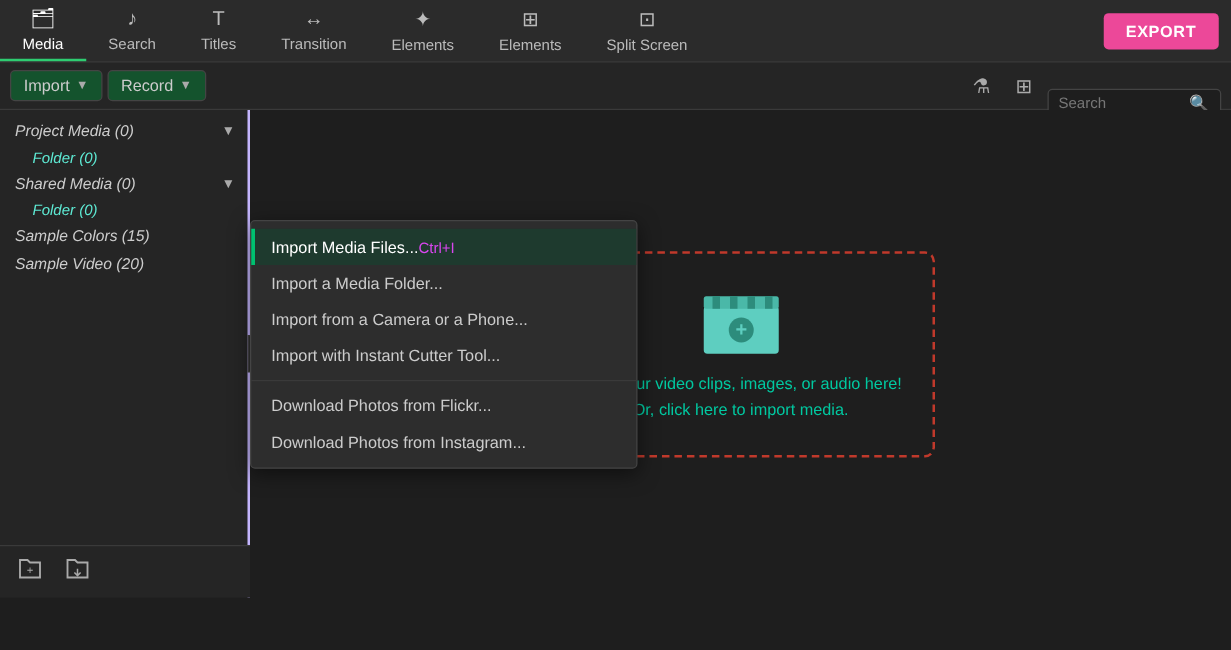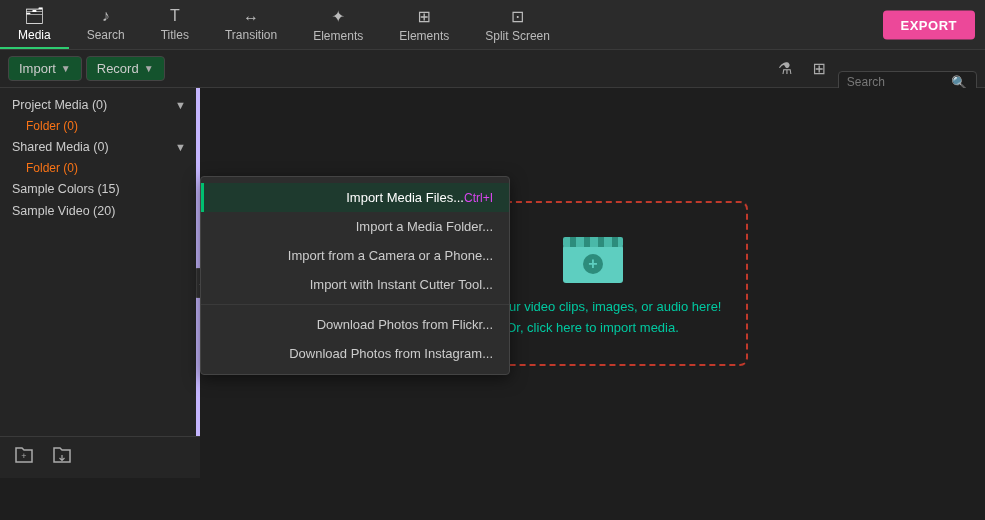--- a/index.html
+++ b/index.html
@@ -114,58 +114,59 @@
       font-size: 12px;
       outline: none;
       width: 100px;
     }
     .search-box input::placeholder { color: #777; }
 
     
     .sidebar {
       width: 200px;
       background: #252525;
-      border-right: 4px solid #c4b5fd;
+      border-right: 2px solid #c4b5fd;
       padding: 6px 0;
       flex-shrink: 0;
+      font-style: italic;
     }
     .sidebar-item {
       display: flex;
       align-items: center;
       padding: 4px 10px 4px 12px;
       cursor: pointer;
       color: #ccc;
       font-size: 12.5px;
       gap: 6px;
     }
     .sidebar-item .chevron { font-size: 11px; color: #aaa; margin-left: auto; }
     .sidebar-sub-item {
       padding: 3px 10px 3px 26px;
       cursor: pointer;
       font-size: 12px;
-      color: #f97316;
+      color: #5eead4;
     }
 
     
     .dropdown-menu {
       position: absolute;
       left: 200px;
       top: 88px;
       background: #2d2d2d;
       border: 1px solid #444;
       border-radius: 4px;
       width: 310px;
       z-index: 100;
       box-shadow: 0 4px 16px rgba(0,0,0,0.5);
       padding: 6px 0;
     }
     .dropdown-item {
       display: flex;
       align-items: center;
-      justify-content: flex-end;
+      justify-content: flex-start;
       padding: 7px 16px;
       cursor: pointer;
       color: #ccc;
       font-size: 13px;
     }
     .dropdown-item.highlighted {
       background: #1e3a2e;
       color: #fff;
       border-left: 3px solid #00c070;
       padding-left: 13px;

